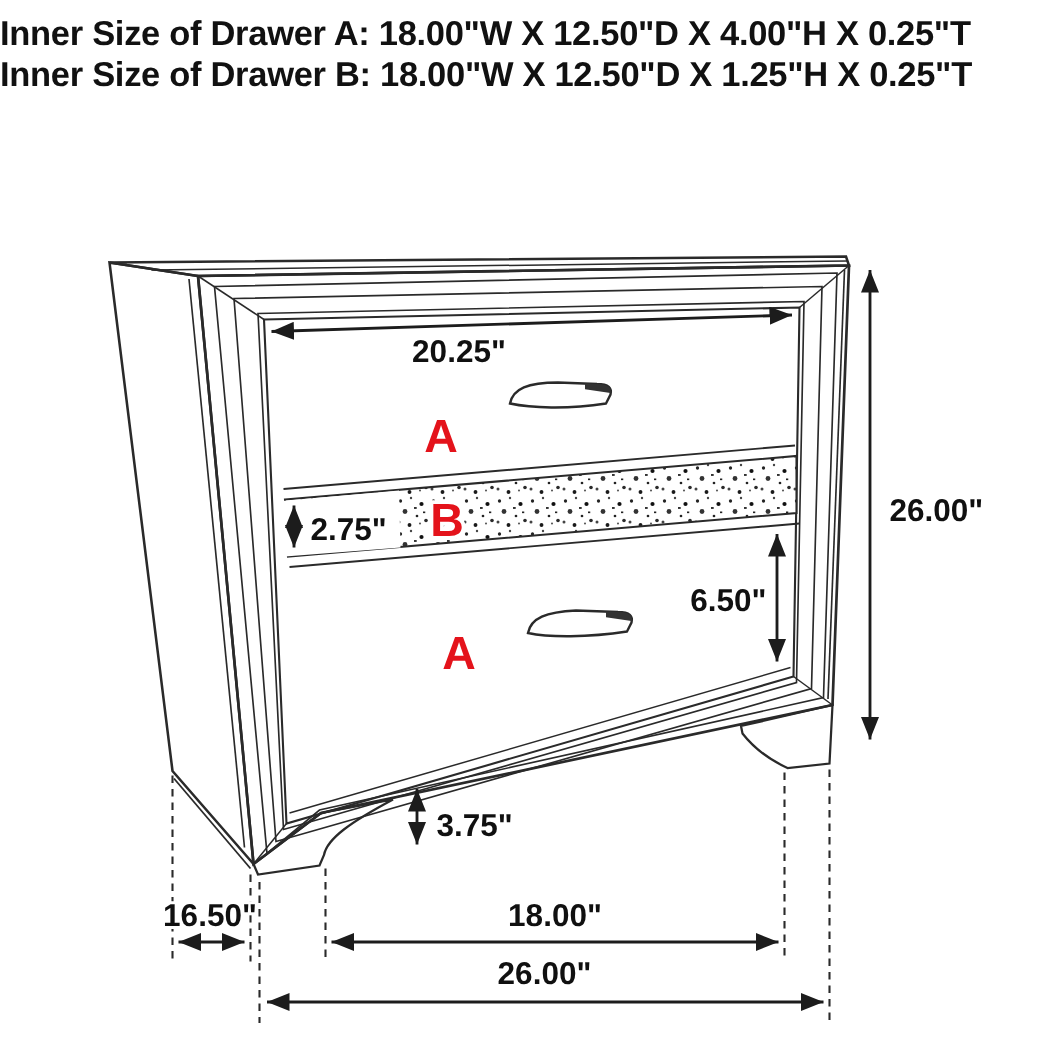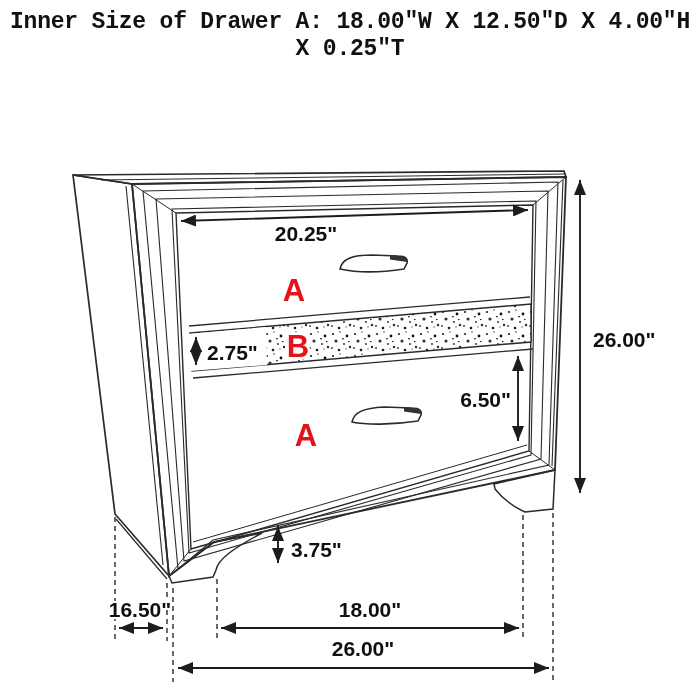--- a/index.html
+++ b/index.html
@@ -1,31 +1,32 @@
 <!DOCTYPE html>
 <html><head>
 <meta charset="utf-8">
 <style>
   html,body{margin:0;padding:0;background:#fff;}
   #stage{position:relative;width:700px;height:700px;background:#ffffff;overflow:hidden;
          font-family:"Liberation Sans",sans-serif;}
-  #header{position:absolute;top:9px;left:0;width:700px;text-align:center;
-          font-weight:bold;font-size:23px;line-height:27px;color:#111;letter-spacing:-0.2px;font-family:Liberation Mono, monospace;}
+  #header{position:absolute;top:9px;left:0;width:700px;
+          font-weight:bold;font-size:23px;line-height:27px;color:#111;letter-spacing:-0.2px;}
   svg{position:absolute;top:0;left:0;}
   .ln{stroke:#2a2a2a;fill:none;}
   .dim-text{font-weight:bold;font-size:21px;fill:#101010;paint-order:stroke;stroke:#ffffff;stroke-width:4px;}
   .red-label{font-weight:bold;font-size:31px;fill:#e4131b;paint-order:stroke;stroke:#ffffff;stroke-width:5px;}
 </style>
 </head>
 <body>
 
 <div id="stage">
 
   <div id="header">
     <div>Inner Size of Drawer A: 18.00"W X 12.50"D X 4.00"H X 0.25"T</div>
+    <div>Inner Size of Drawer B: 18.00"W X 12.50"D X 1.25"H X 0.25"T</div>
   </div>
 
   <svg width="700" height="700" viewBox="0 0 700 700">
     <defs>
       <marker id="mEnd" markerWidth="17" markerHeight="12" refX="15" refY="6" orient="auto" markerUnits="userSpaceOnUse">
         <path d="M0,0 L15,6 L0,12 Z" fill="#1c1c1c"></path>
       </marker>
       <marker id="mStart" markerWidth="17" markerHeight="12" refX="15" refY="6" orient="auto-start-reverse" markerUnits="userSpaceOnUse">
         <path d="M0,0 L15,6 L0,12 Z" fill="#1c1c1c"></path>
       </marker>

